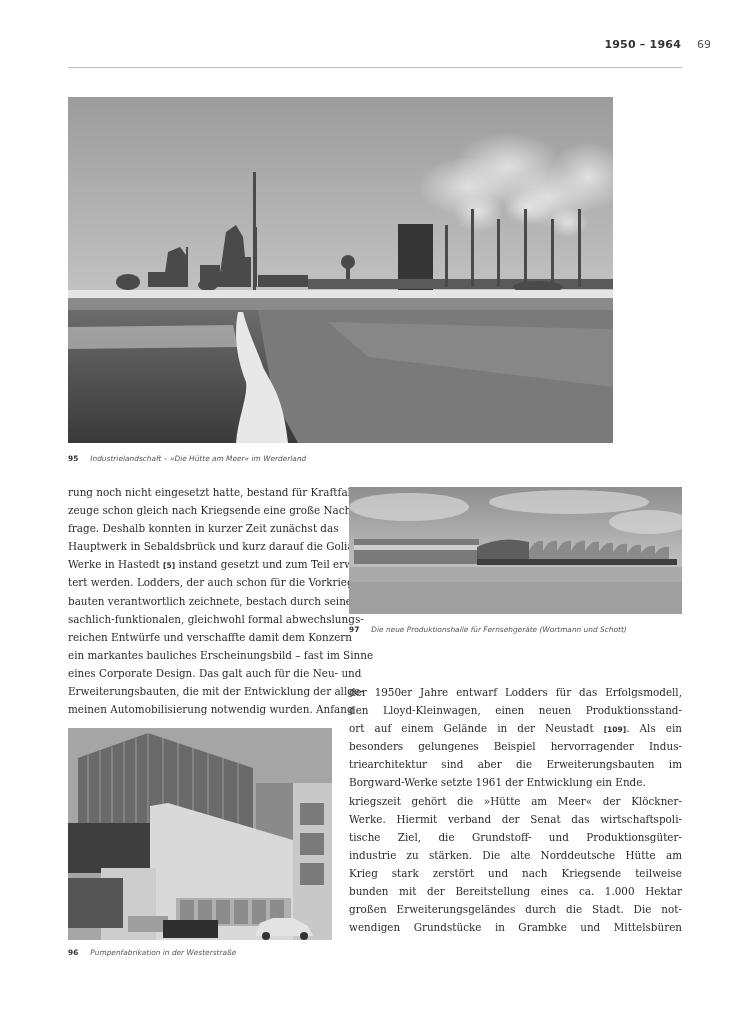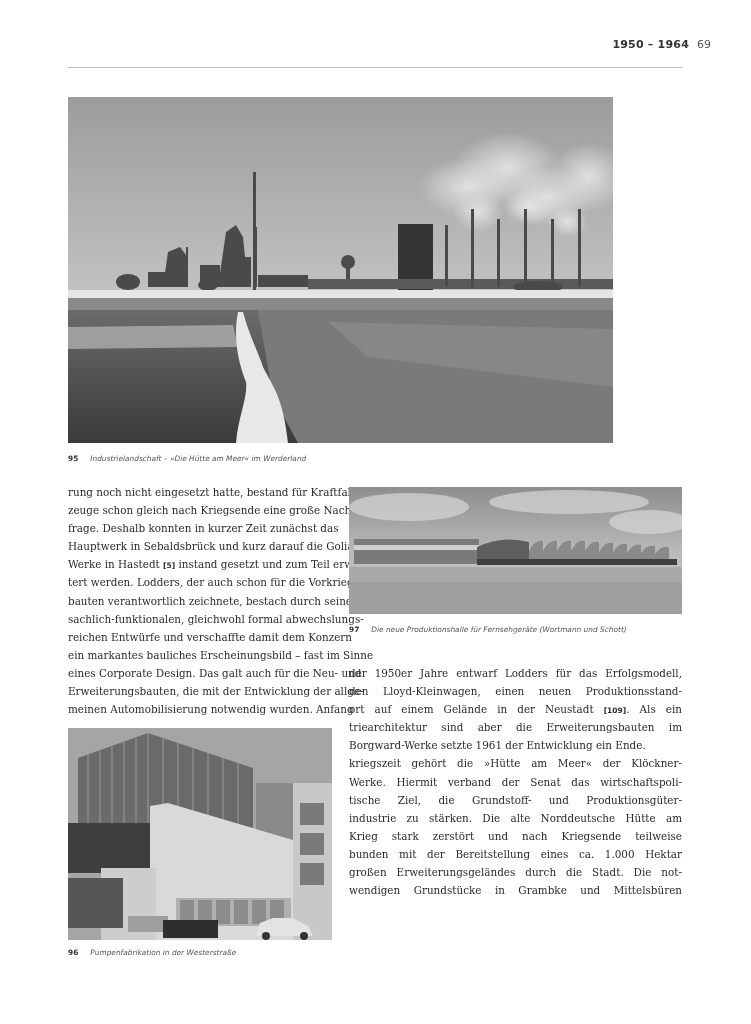--- a/index.html
+++ b/index.html
@@ -1,17 +1,17 @@
 <!DOCTYPE html>
 <html><head>
 <meta charset="utf-8">
 <style>
   html, body { margin: 0; padding: 0; background: #ffffff; }
   body { width: 751px; height: 1024px; position: relative; overflow: hidden; font-family: "DejaVu Serif", serif; color: #2b2b2b; }
-  .running-head { position: absolute; top: 38px; right: 40px; font-family: "DejaVu Sans", sans-serif; font-size: 11px; color: #333; display: flex; gap: 8px; align-items: baseline; }
+  .running-head { position: absolute; top: 38px; right: 40px; font-family: "DejaVu Sans", sans-serif; font-size: 11px; color: #333; display: flex; gap: 16px; align-items: baseline; }
   .running-head .range { font-weight: bold; letter-spacing: 0.2px; }
   .running-head .pageno { color: #555; }
   .head-rule { position: absolute; left: 68px; top: 67px; width: 614px; height: 1px; background: #bdbdbd; }
 
   .photo { position: absolute; overflow: hidden; }
   .photo svg { display: block; width: 100%; height: 100%; }
 
   #photo95 { left: 68px; top: 97px; width: 545px; height: 346px; }
   #photo97 { left: 349px; top: 487px; width: 333px; height: 127px; }
   #photo96 { left: 68px; top: 728px; width: 264px; height: 212px; }
@@ -20,21 +20,21 @@
   .caption .num { font-style: normal; font-weight: bold; color: #333; margin-right: 12px; }
   #cap95 { left: 68px; top: 454px; }
   #cap97 { left: 349px; top: 625px; }
   #cap96 { left: 68px; top: 948px; }
 
   .col { position: absolute; font-size: 10.4px; line-height: 18.1px; text-align: justify; }
   .col .ln { display: block; white-space: nowrap; text-align: justify; text-align-last: justify; height: 18.1px; }
   .col .ln.last { text-align-last: left; }
   .col .ln.indent { padding-left: 14px; }
   #col-left { left: 68px; top: 483px; width: 264px; }
-  #col-right { left: 349px; top: 664px; width: 333px; }
+  #col-right { left: 349px; top: 683px; width: 333px; }
   .ref { font-family: "DejaVu Sans", sans-serif; font-weight: bold; font-size: 7.5px; }
 </style>
 </head>
 <body>
 
 <div class="running-head">
   <span class="range">1950 – 1964</span>
   <span class="pageno">69</span>
 </div>
 <div class="head-rule"></div>
@@ -161,20 +161,21 @@
   </svg>
 </div>
 <div id="cap97" class="caption">
   <span class="num">97</span><span>Die neue Produktionshalle für Fernsehgeräte (Wortmann und Schott)</span>
 </div>
 
 <div id="col-right" class="col">
     <span class="ln">der 1950er Jahre entwarf Lodders für das Erfolgsmodell,</span>
     <span class="ln">den Lloyd-Kleinwagen, einen neuen Produktionsstand-</span>
     <span class="ln"><span>ort auf einem Gelände in der Neustadt </span><span class="ref">[109]</span><span>. Als ein</span></span>
+    <span class="ln">besonders gelungenes Beispiel hervorragender Indus-</span>
     <span class="ln">triearchitektur sind aber die Erweiterungsbauten im</span>
     <span class="ln last">Borgward-Werke setzte 1961 der Entwicklung ein Ende.</span>
     <span class="ln">kriegszeit gehört die »Hütte am Meer« der Klöckner-</span>
     <span class="ln">Werke. Hiermit verband der Senat das wirtschaftspoli-</span>
     <span class="ln">tische Ziel, die Grundstoff- und Produktionsgüter-</span>
     <span class="ln">industrie zu stärken. Die alte Norddeutsche Hütte am</span>
     <span class="ln">Krieg stark zerstört und nach Kriegsende teilweise</span>
     <span class="ln">bunden mit der Bereitstellung eines ca. 1.000 Hektar</span>
     <span class="ln">großen Erweiterungsgeländes durch die Stadt. Die not-</span>
     <span class="ln">wendigen Grundstücke in Grambke und Mittelsbüren</span>

